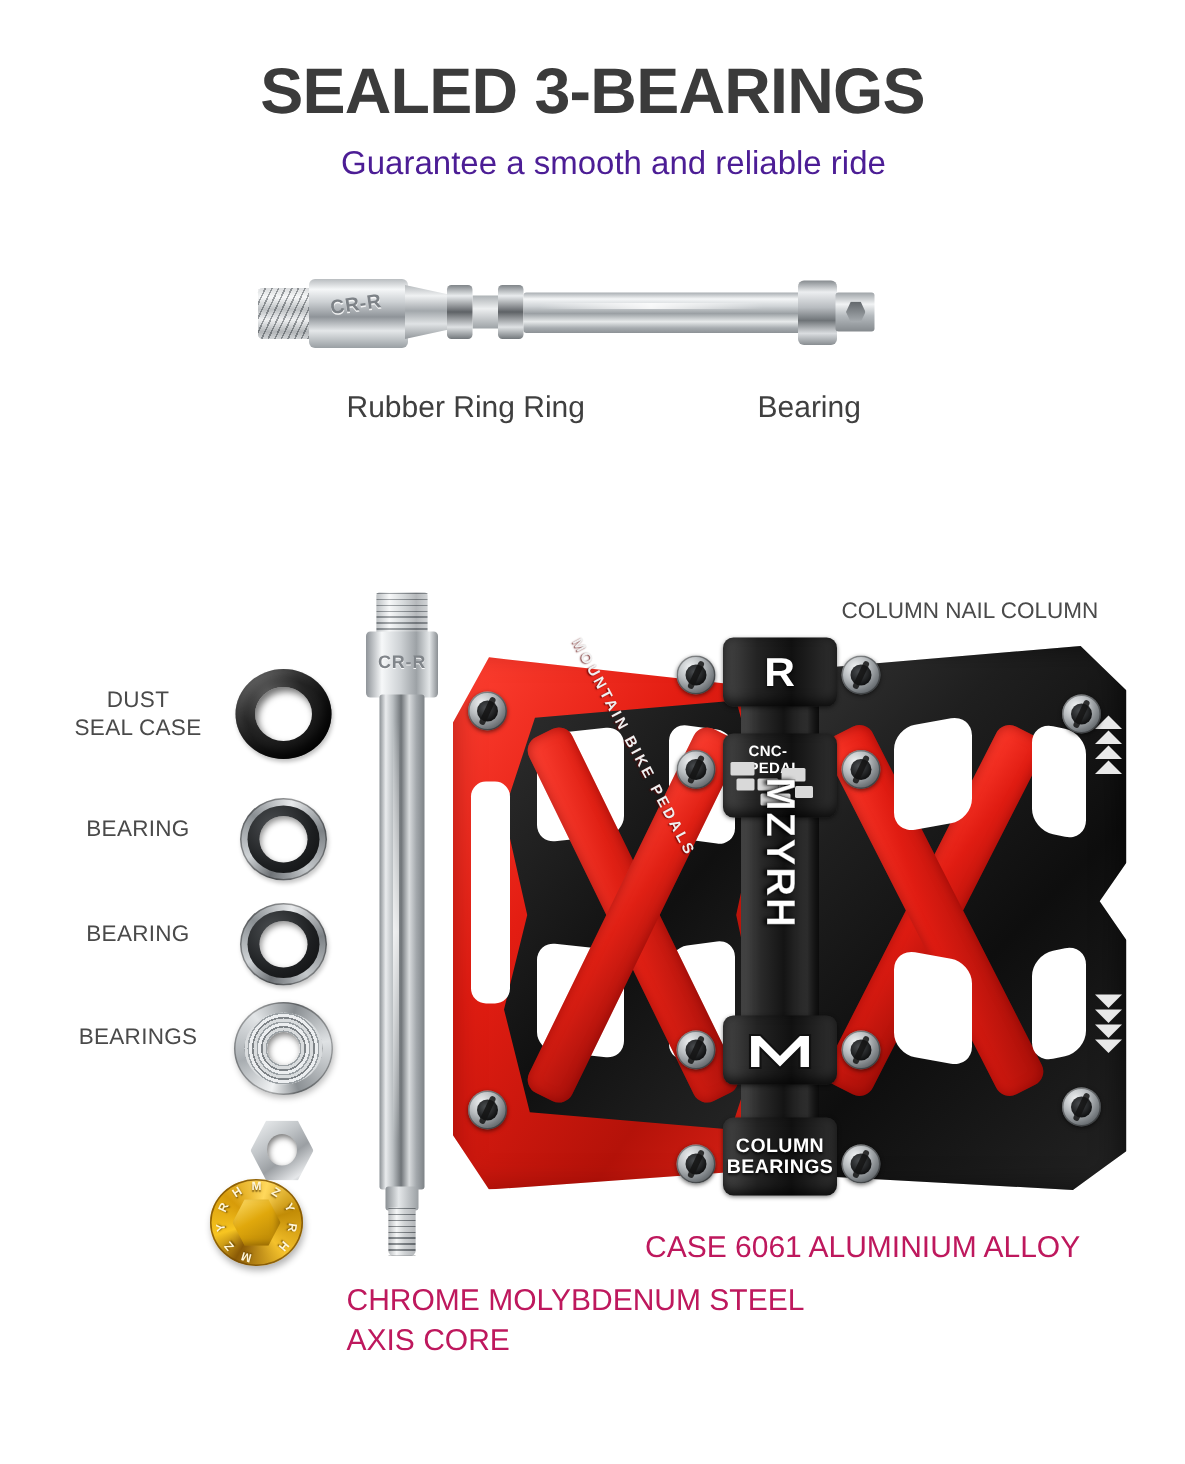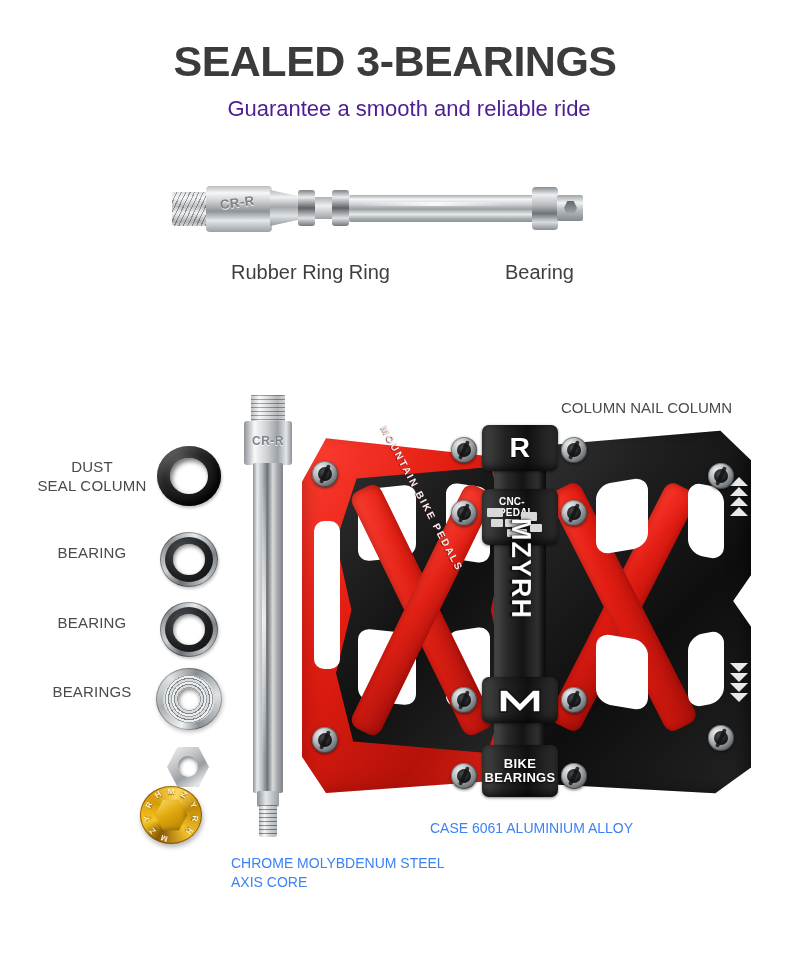--- a/index.html
+++ b/index.html
@@ -408,21 +408,21 @@
   .chevs.up{top:52px;}
   .chevs.down{top:238px;}
   .chev{
     width:0;height:0;border-left:9px solid transparent;border-right:9px solid transparent;
   }
   .chev.u{border-bottom:9px solid #e9e9e9;}
   .chev.d{border-top:9px solid #e9e9e9;}
 
   
   .bottom-label{
-    position:absolute;font-size:14px;color:#3b82f6;white-space:nowrap;line-height:1.35;
+    position:absolute;font-size:20px;color:#be185d;white-space:nowrap;line-height:1.35;
   }
   .bl-case{left:430px;top:819px;}
   .bl-axis{left:231px;top:854px;}
   .tr-label{position:absolute;font-size:15px;color:#4a4a4a;white-space:nowrap;left:561px;top:399px;}
 </style>
 </head>
 <body>
 
 <div class="page">
 
@@ -443,21 +443,21 @@
     <div class="axle-tip"></div>
   </div>
 
   <div class="top-label seal">Rubber Ring Ring</div>
   <div class="top-label bear">Bearing</div>
 
   <div class="exploded">
 
     <div class="side-label" style="left:32px;top:78px;width:120px;">
       <div>DUST</div>
-      <div>SEAL COLUMN</div>
+      <div>SEAL CASE</div>
     </div>
     <div class="side-label" style="left:32px;top:164px;width:120px;">
       <div>BEARING</div>
     </div>
     <div class="side-label" style="left:32px;top:234px;width:120px;">
       <div>BEARING</div>
     </div>
     <div class="side-label" style="left:32px;top:303px;width:120px;">
       <div>BEARINGS</div>
     </div>
@@ -568,21 +568,21 @@
         <div class="clamp c-logo">
           <span class="m-logo">
             <svg width="46" height="28" viewBox="0 0 46 28">
               <path d="M3 26 L3 4 L10 4 L23 17 L36 4 L43 4 L43 26 L36 26 L36 13 L23 26 L10 13 L10 26 Z" fill="#ffffff" stroke="#111" stroke-width="1.4"></path>
             </svg>
           </span>
         </div>
 
         <div class="clamp c-three">
           <div class="three-bearings">
-            <div>BIKE</div>
+            <div>COLUMN</div>
             <div>BEARINGS</div>
           </div>
         </div>
       </div>
 
       <div class="bolt" style="left:16px;top:36px;"></div>
       <div class="bolt" style="left:155px;top:12px;"></div>
       <div class="bolt" style="left:155px;top:75px;"></div>
       <div class="bolt" style="left:265px;top:12px;"></div>
       <div class="bolt" style="left:265px;top:75px;"></div>

